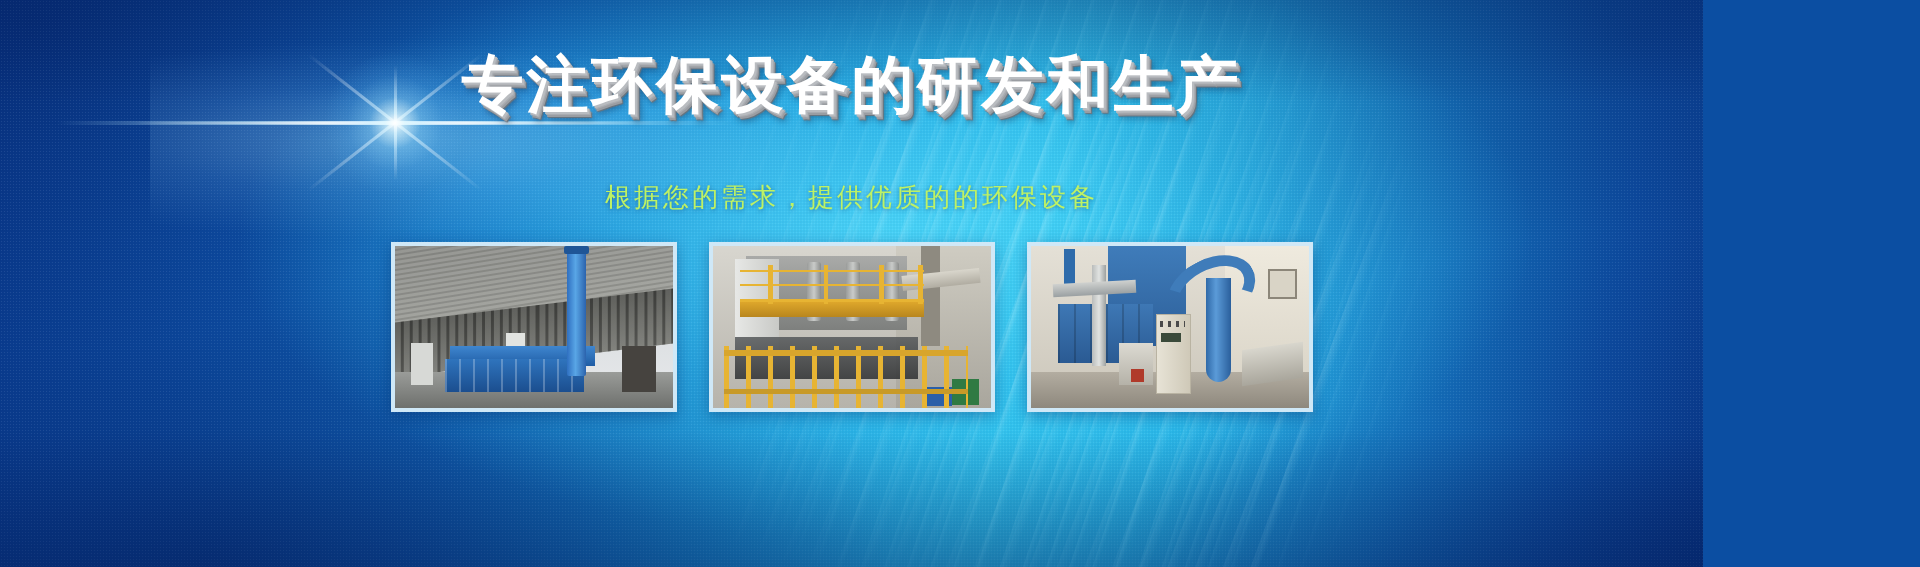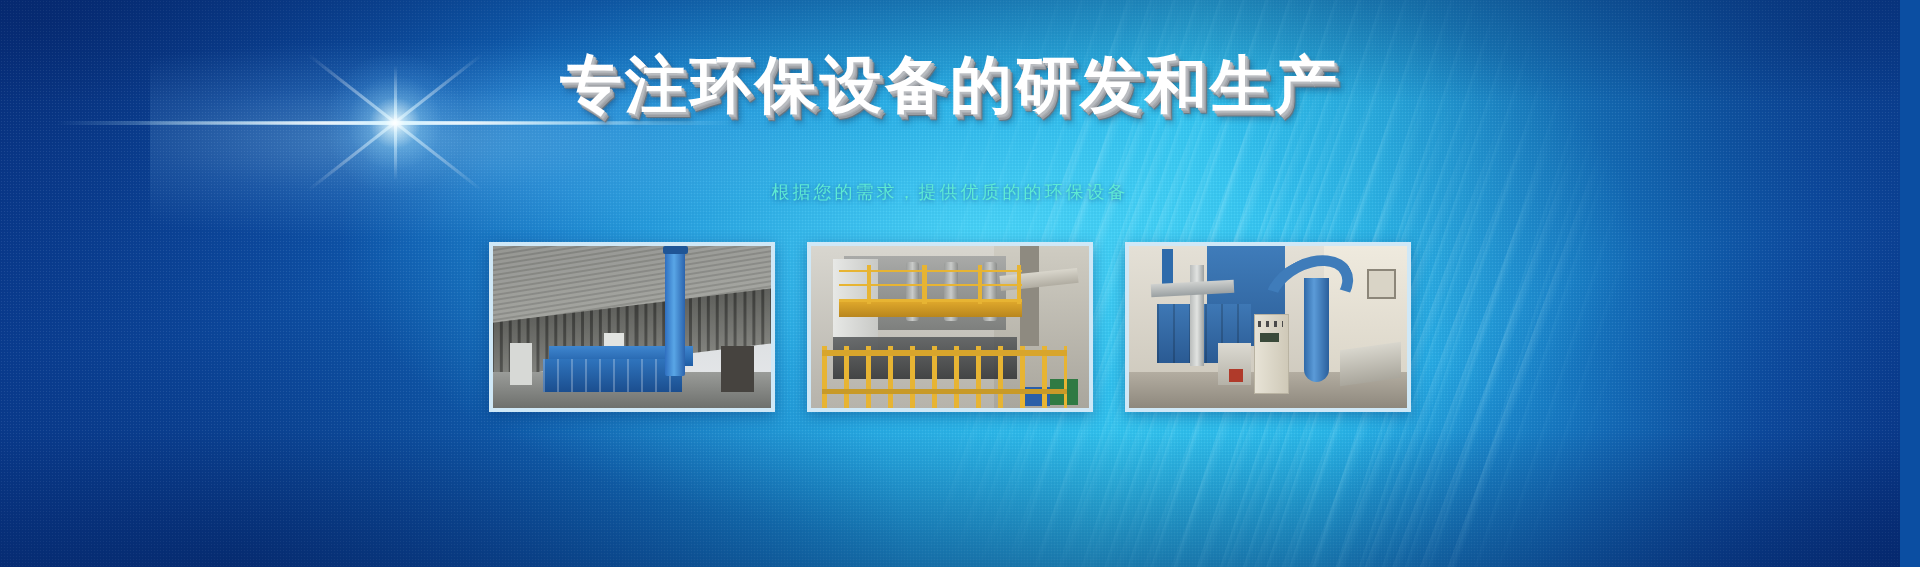--- a/index.html
+++ b/index.html
@@ -2,21 +2,21 @@
 <html><head>
 <meta charset="utf-8">
 <style>
   html,body{margin:0;padding:0;}
   body{
     width:1920px;height:567px;overflow:hidden;
     font-family:"DejaVu Sans","Liberation Sans",sans-serif;
     background:#0b4ea2;
   }
   #banner{
-    position:relative;width:1900px;height:567px;overflow:hidden;
+    position:relative;width:1703px;height:567px;overflow:hidden;
     background:#0b4ea2;
   }
 
   
   .bg-base{
     position:absolute;inset:0;
     background:
       linear-gradient(102deg,
         #0a3d94 0%,
         #0e53ad 14%,
@@ -137,21 +137,21 @@
     padding:0 36px 0 44px;
     background:#1f3fa0;
     color:#ffffff;font-size:19px;letter-spacing:2px;white-space:nowrap;
     -webkit-clip-path:polygon(0 0, 100% 0, 100% 100%, 0 100%, 22px 50%);
             clip-path:polygon(0 0, 100% 0, 100% 100%, 0 100%, 22px 50%);
     box-shadow:0 2px 10px rgba(8,40,100,.35);
   }
 
   .tagline{
     position:absolute;left:0;right:0;top:180px;text-align:center;
-    font-size:18px;color:#5eead4;letter-spacing:3px;white-space:nowrap;
+    font-size:26px;color:#bef264;letter-spacing:3px;white-space:nowrap;
     text-shadow:0 1px 4px rgba(10,50,110,.5);
   }
 
   
   .photos{
     position:absolute;left:0;right:0;top:242px;
     display:flex;justify-content:center;align-items:flex-start;gap:32px;
   }
   .photo{
     position:relative;

